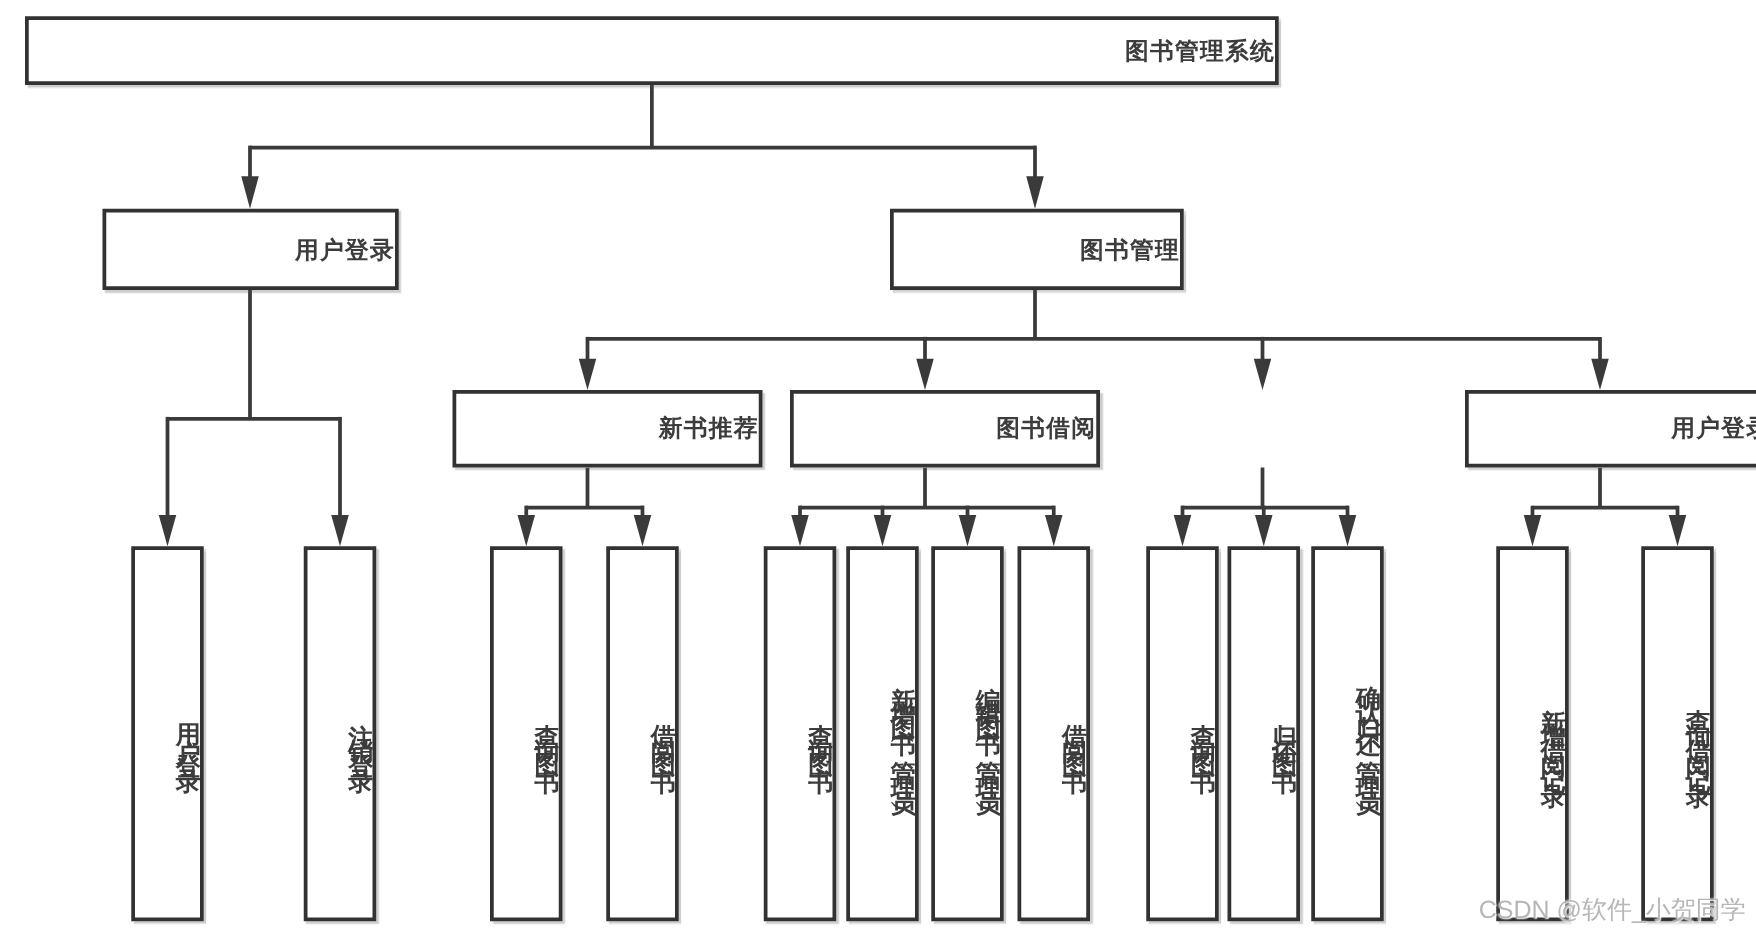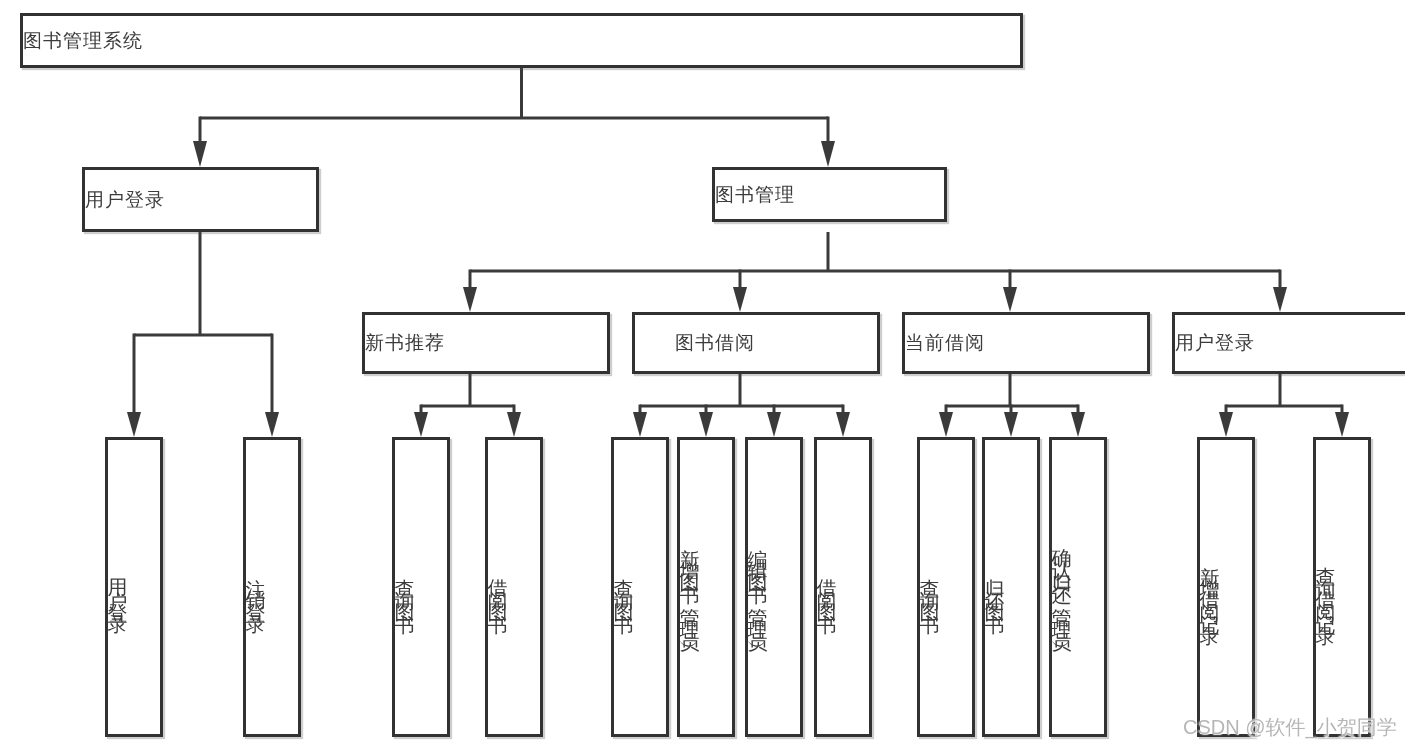--- a/index.html
+++ b/index.html
@@ -22,41 +22,42 @@
     z-index: 1;
   }
   .node {
     position: absolute;
     box-sizing: border-box;
     background: #ffffff;
     border: 3px solid #323232;
     box-shadow: 2px 2px 1px rgba(80,80,80,0.28);
     display: flex;
     align-items: center;
-    justify-content: flex-start;
+    justify-content: flex-end;
     color: #3c3c3c;
     z-index: 2;
+    font-weight: bold;
   }
   .hlabel {
     font-size: 19px;
     letter-spacing: 1px;
     white-space: nowrap;
   }
   .leaf span {
     writing-mode: vertical-rl;
     text-orientation: mixed;
     font-size: 20px;
     letter-spacing: 12px;
     line-height: 1;
     white-space: nowrap;
   }
   
   .n-root   { left: 20px;  top: 13px;  width: 1003px; height: 55px; }
   .n-login  { left: 82px;  top: 167px; width: 237px;  height: 65px; }
-  .n-mgmt   { left: 712px; top: 167px; width: 235px;  height: 55px; }
+  .n-mgmt   { left: 712px; top: 167px; width: 235px;  height: 65px; }
   .lv3      { top: 312px;  width: 248px; height: 62px; }
   .n-l3a { left: 362px; }
   .n-l3b { left: 632px; padding-left: 40px; }
   .n-l3c { left: 902px; }
   .n-l3d { left: 1172px; }
   .leaf     { top: 437px;  width: 58px; height: 300px; }
   .n-u1 { left: 105px; }
   .n-u2 { left: 243px; }
   .n-a1 { left: 392px; }
   .n-a2 { left: 485px; }
@@ -161,23 +162,20 @@
   <div class="node n-mgmt">
     <span class="hlabel">图书管理</span>
   </div>
 
   <div class="node lv3 n-l3a">
     <span class="hlabel">新书推荐</span>
   </div>
   <div class="node lv3 n-l3b">
     <span class="hlabel">图书借阅</span>
   </div>
-  <div class="node lv3 n-l3c">
-    <span class="hlabel">当前借阅</span>
-  </div>
   <div class="node lv3 n-l3d">
     <span class="hlabel">用户登录</span>
   </div>
 
   <div class="node leaf n-u1">
     <span>用户登录</span>
   </div>
   <div class="node leaf n-u2">
     <span>注销登录</span>
   </div>

